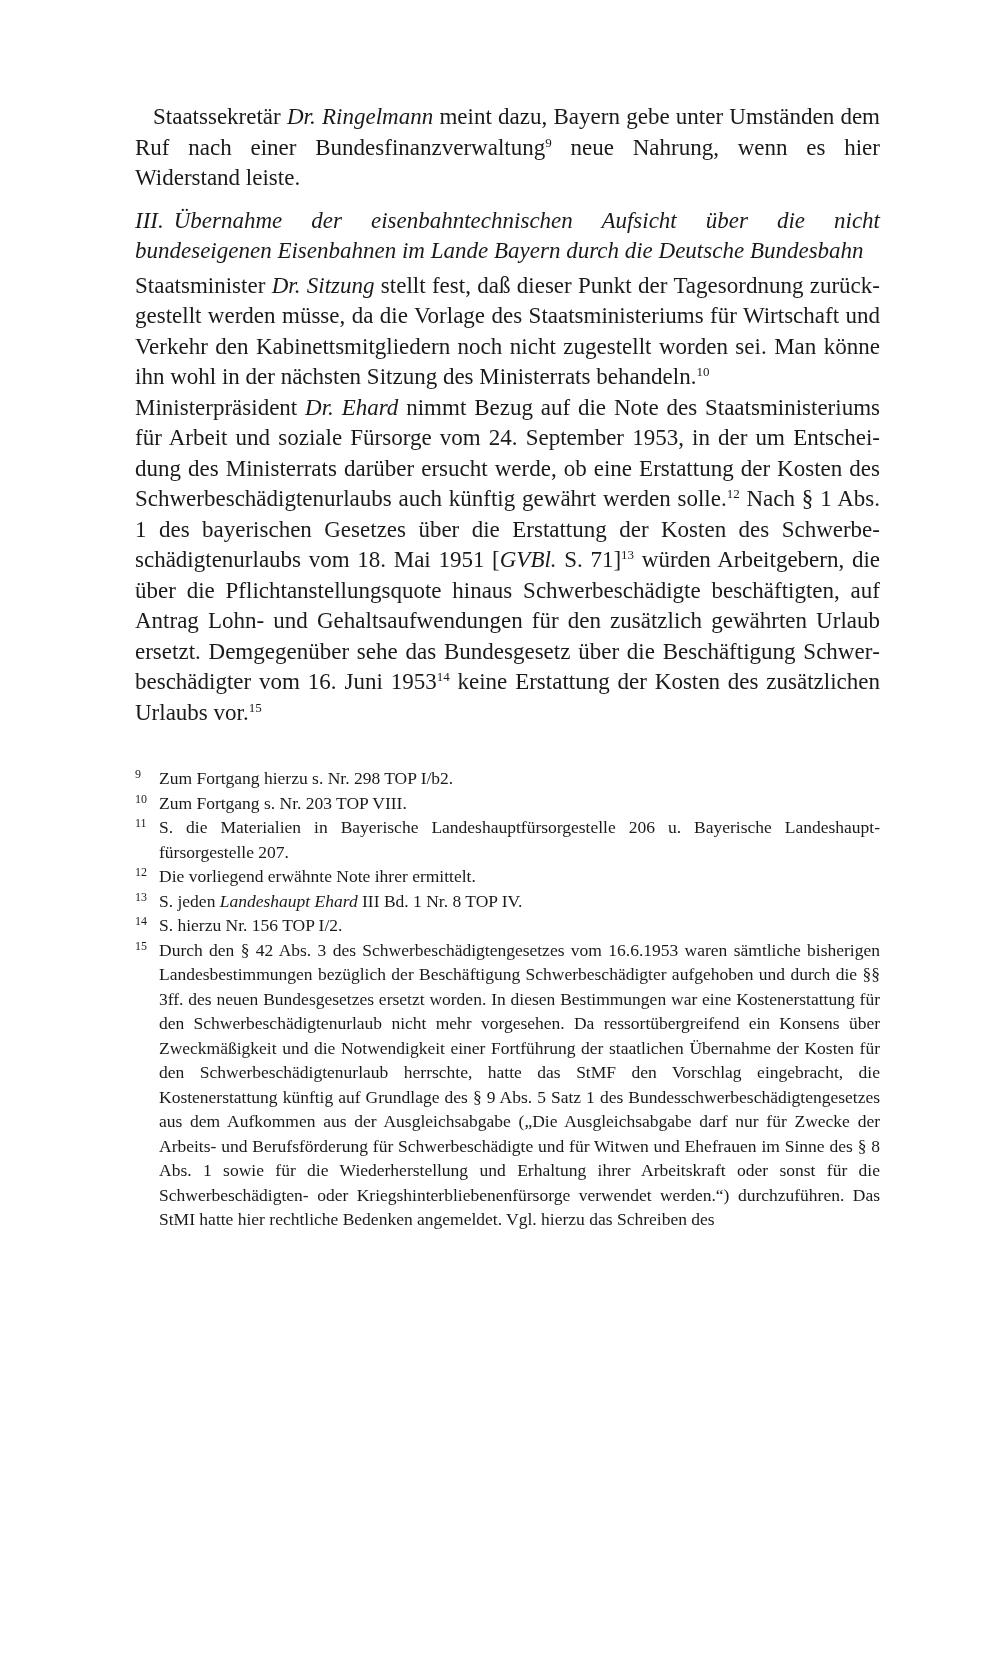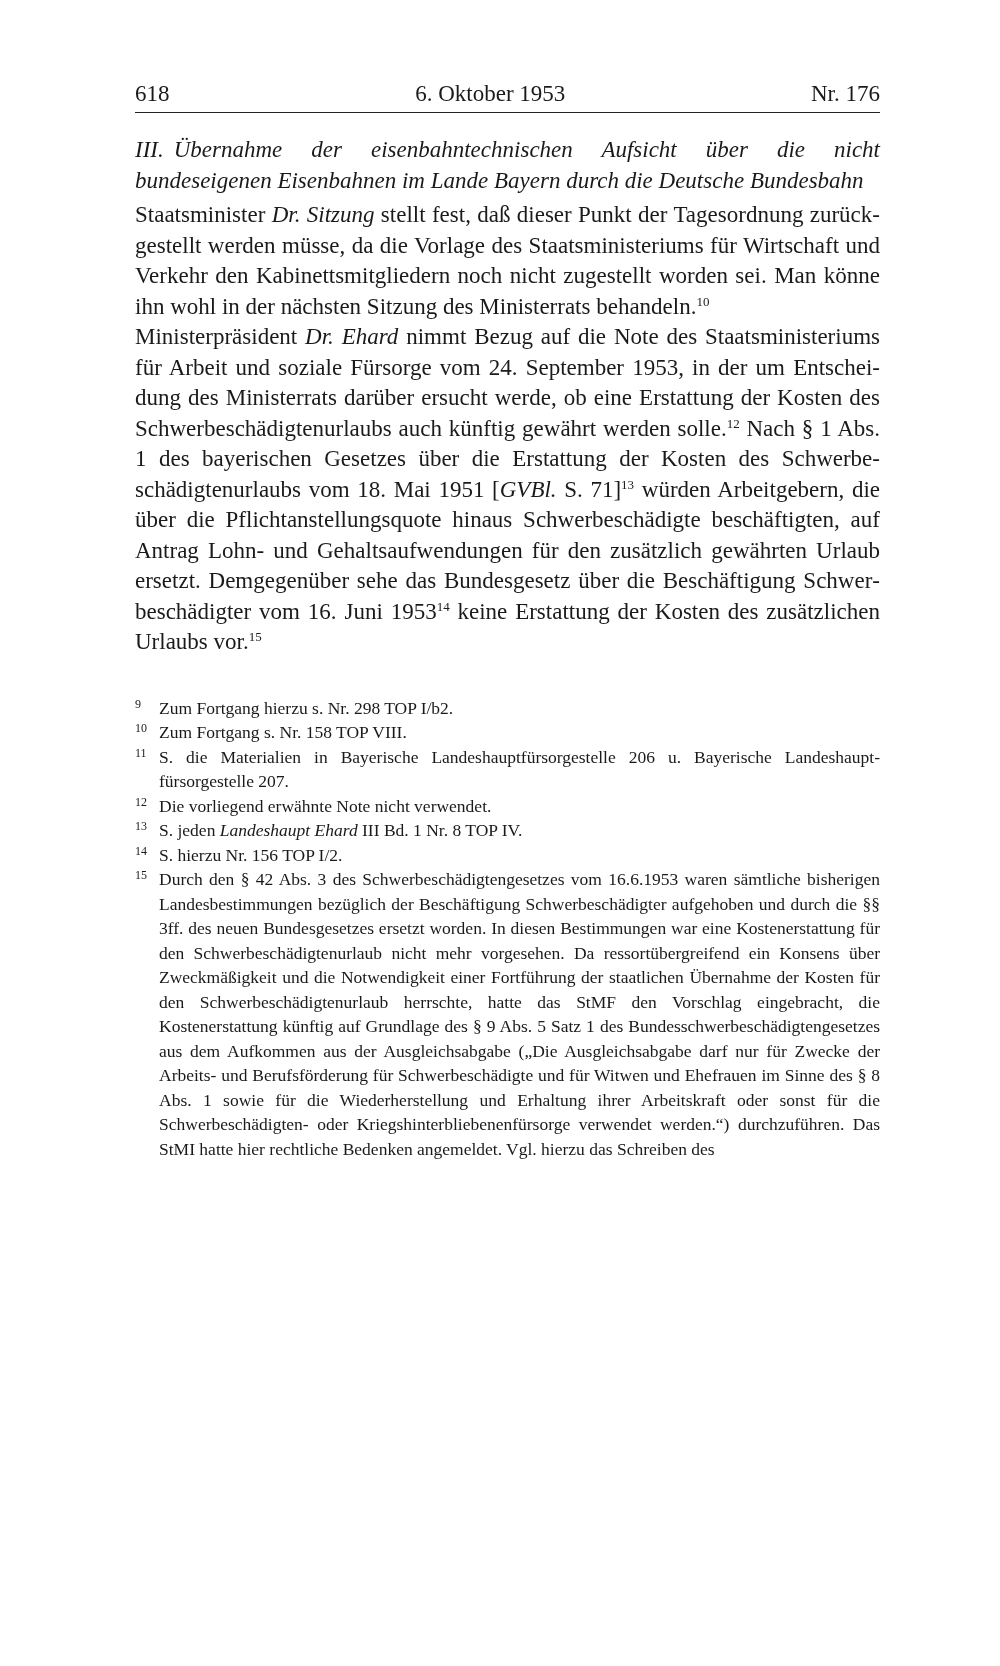--- a/index.html
+++ b/index.html
@@ -22,53 +22,49 @@
   em { font-style: italic; }
   .footnotes { margin-top: 38px; font-size: 17.5px; line-height: 24.5px; }
   .fn { display: flex; text-align: justify; }
   .fn .fn-num { width: 24px; flex: 0 0 24px; font-size: 12px; position: relative; top: -4px; }
   .fn .fn-text { flex: 1; }
 </style>
 </head>
 <body>
 
 <div class="page">
-  <div class="running-head">
-    <span>618</span>
-    <span>6. Oktober 1953</span>
-    <span>Nr. 176</span>
-  </div>
 
   <div class="body-text">
 
+    <p class="indent"><span>Staatssekretär </span><em>Dr. Ringelmann</em><span> meint dazu, Bayern gebe unter Umständen dem Ruf nach einer Bundesfinanzverwaltung</span><sup>9</sup><span> neue Nahrung, wenn es hier Widerstand leiste.</span></p>
 
     <p class="heading"><span class="num">III.</span><span>Übernahme der eisenbahntechnischen Aufsicht über die nicht bundeseigenen Eisenbahnen im Lande Bayern durch die Deutsche Bundesbahn</span></p>
 
     <p><span>Staatsminister </span><em>Dr. Sitzung</em><span> stellt fest, daß dieser Punkt der Tagesordnung zurück­gestellt werden müsse, da die Vorlage des Staatsministeriums für Wirtschaft und Verkehr den Kabinettsmitgliedern noch nicht zugestellt worden sei. Man könne ihn wohl in der nächsten Sitzung des Ministerrats behandeln.</span><sup>10</sup></p>
 
 
     <p><span>Ministerpräsident </span><em>Dr. Ehard</em><span> nimmt Bezug auf die Note des Staatsministeriums für Arbeit und soziale Fürsorge vom 24. September 1953, in der um Entschei­dung des Ministerrats darüber ersucht werde, ob eine Erstattung der Kosten des Schwerbeschädigtenurlaubs auch künftig gewährt werden solle.</span><sup>12</sup><span> Nach § 1 Abs. 1 des bayerischen Gesetzes über die Erstattung der Kosten des Schwerbe­schädigtenurlaubs vom 18. Mai 1951 [</span><em>GVBl.</em><span> S. 71]</span><sup>13</sup><span> würden Arbeitgebern, die über die Pflichtanstellungsquote hinaus Schwerbeschädigte beschäftigten, auf Antrag Lohn- und Gehaltsaufwendungen für den zusätzlich gewährten Urlaub ersetzt. Demgegenüber sehe das Bundesgesetz über die Beschäftigung Schwer­beschädigter vom 16. Juni 1953</span><sup>14</sup><span> keine Erstattung der Kosten des zusätzlichen Urlaubs vor.</span><sup>15</sup></p>
   </div>
 
   <div class="footnotes">
     <div class="fn">
         <span class="fn-num">9</span>
         <span class="fn-text">Zum Fortgang hierzu s. Nr. 298 TOP I/b2.</span>
       </div>
     <div class="fn">
         <span class="fn-num">10</span>
-        <span class="fn-text">Zum Fortgang s. Nr. 158 TOP VIII.</span>
+        <span class="fn-text">Zum Fortgang s. Nr. 203 TOP VIII.</span>
       </div>
     <div class="fn">
         <span class="fn-num">11</span>
         <span class="fn-text">S. die Materialien in Bayerische Landeshauptfürsorgestelle 206 u. Bayerische Landeshaupt­fürsorgestelle 207.</span>
       </div>
     <div class="fn">
         <span class="fn-num">12</span>
-        <span class="fn-text">Die vorliegend erwähnte Note nicht verwendet.</span>
+        <span class="fn-text">Die vorliegend erwähnte Note ihrer ermittelt.</span>
       </div>
     <div class="fn">
         <span class="fn-num">13</span>
         <span class="fn-text"><span>S. jeden </span><em>Landeshaupt Ehard</em><span> III Bd. 1 Nr. 8 TOP IV.</span></span>
       </div>
     <div class="fn">
         <span class="fn-num">14</span>
         <span class="fn-text">S. hierzu Nr. 156 TOP I/2.</span>
       </div>
     <div class="fn">

